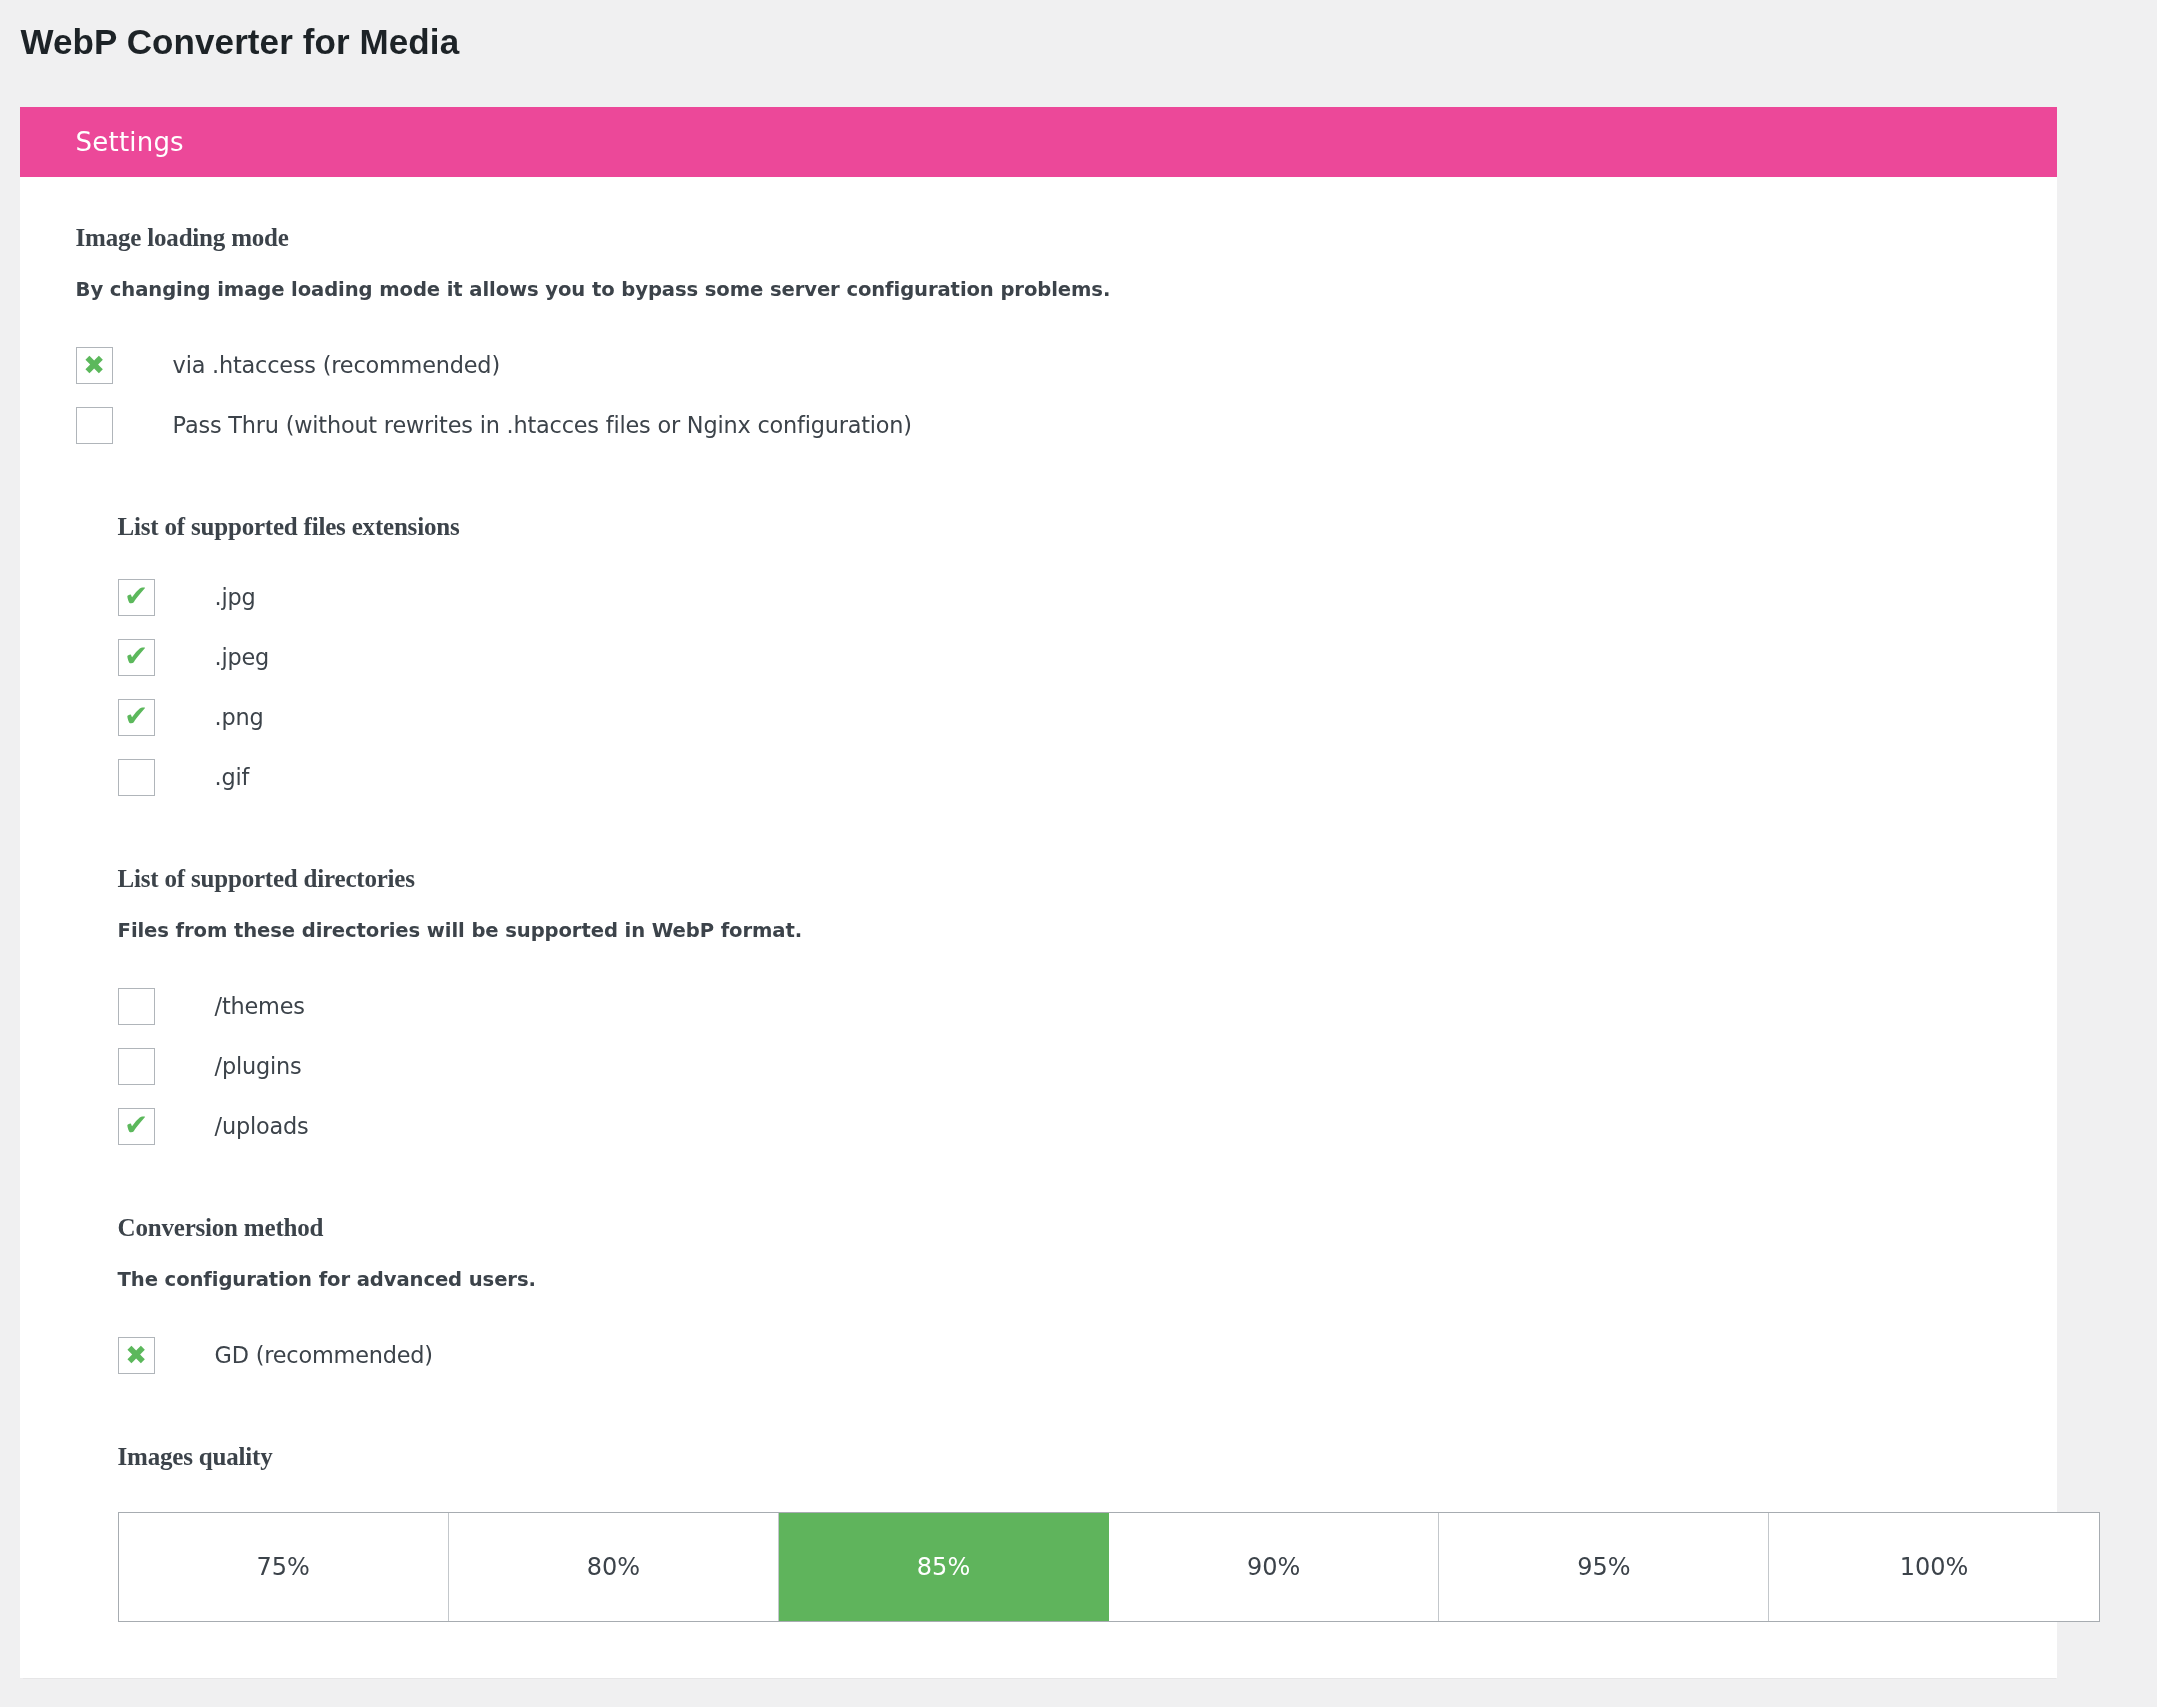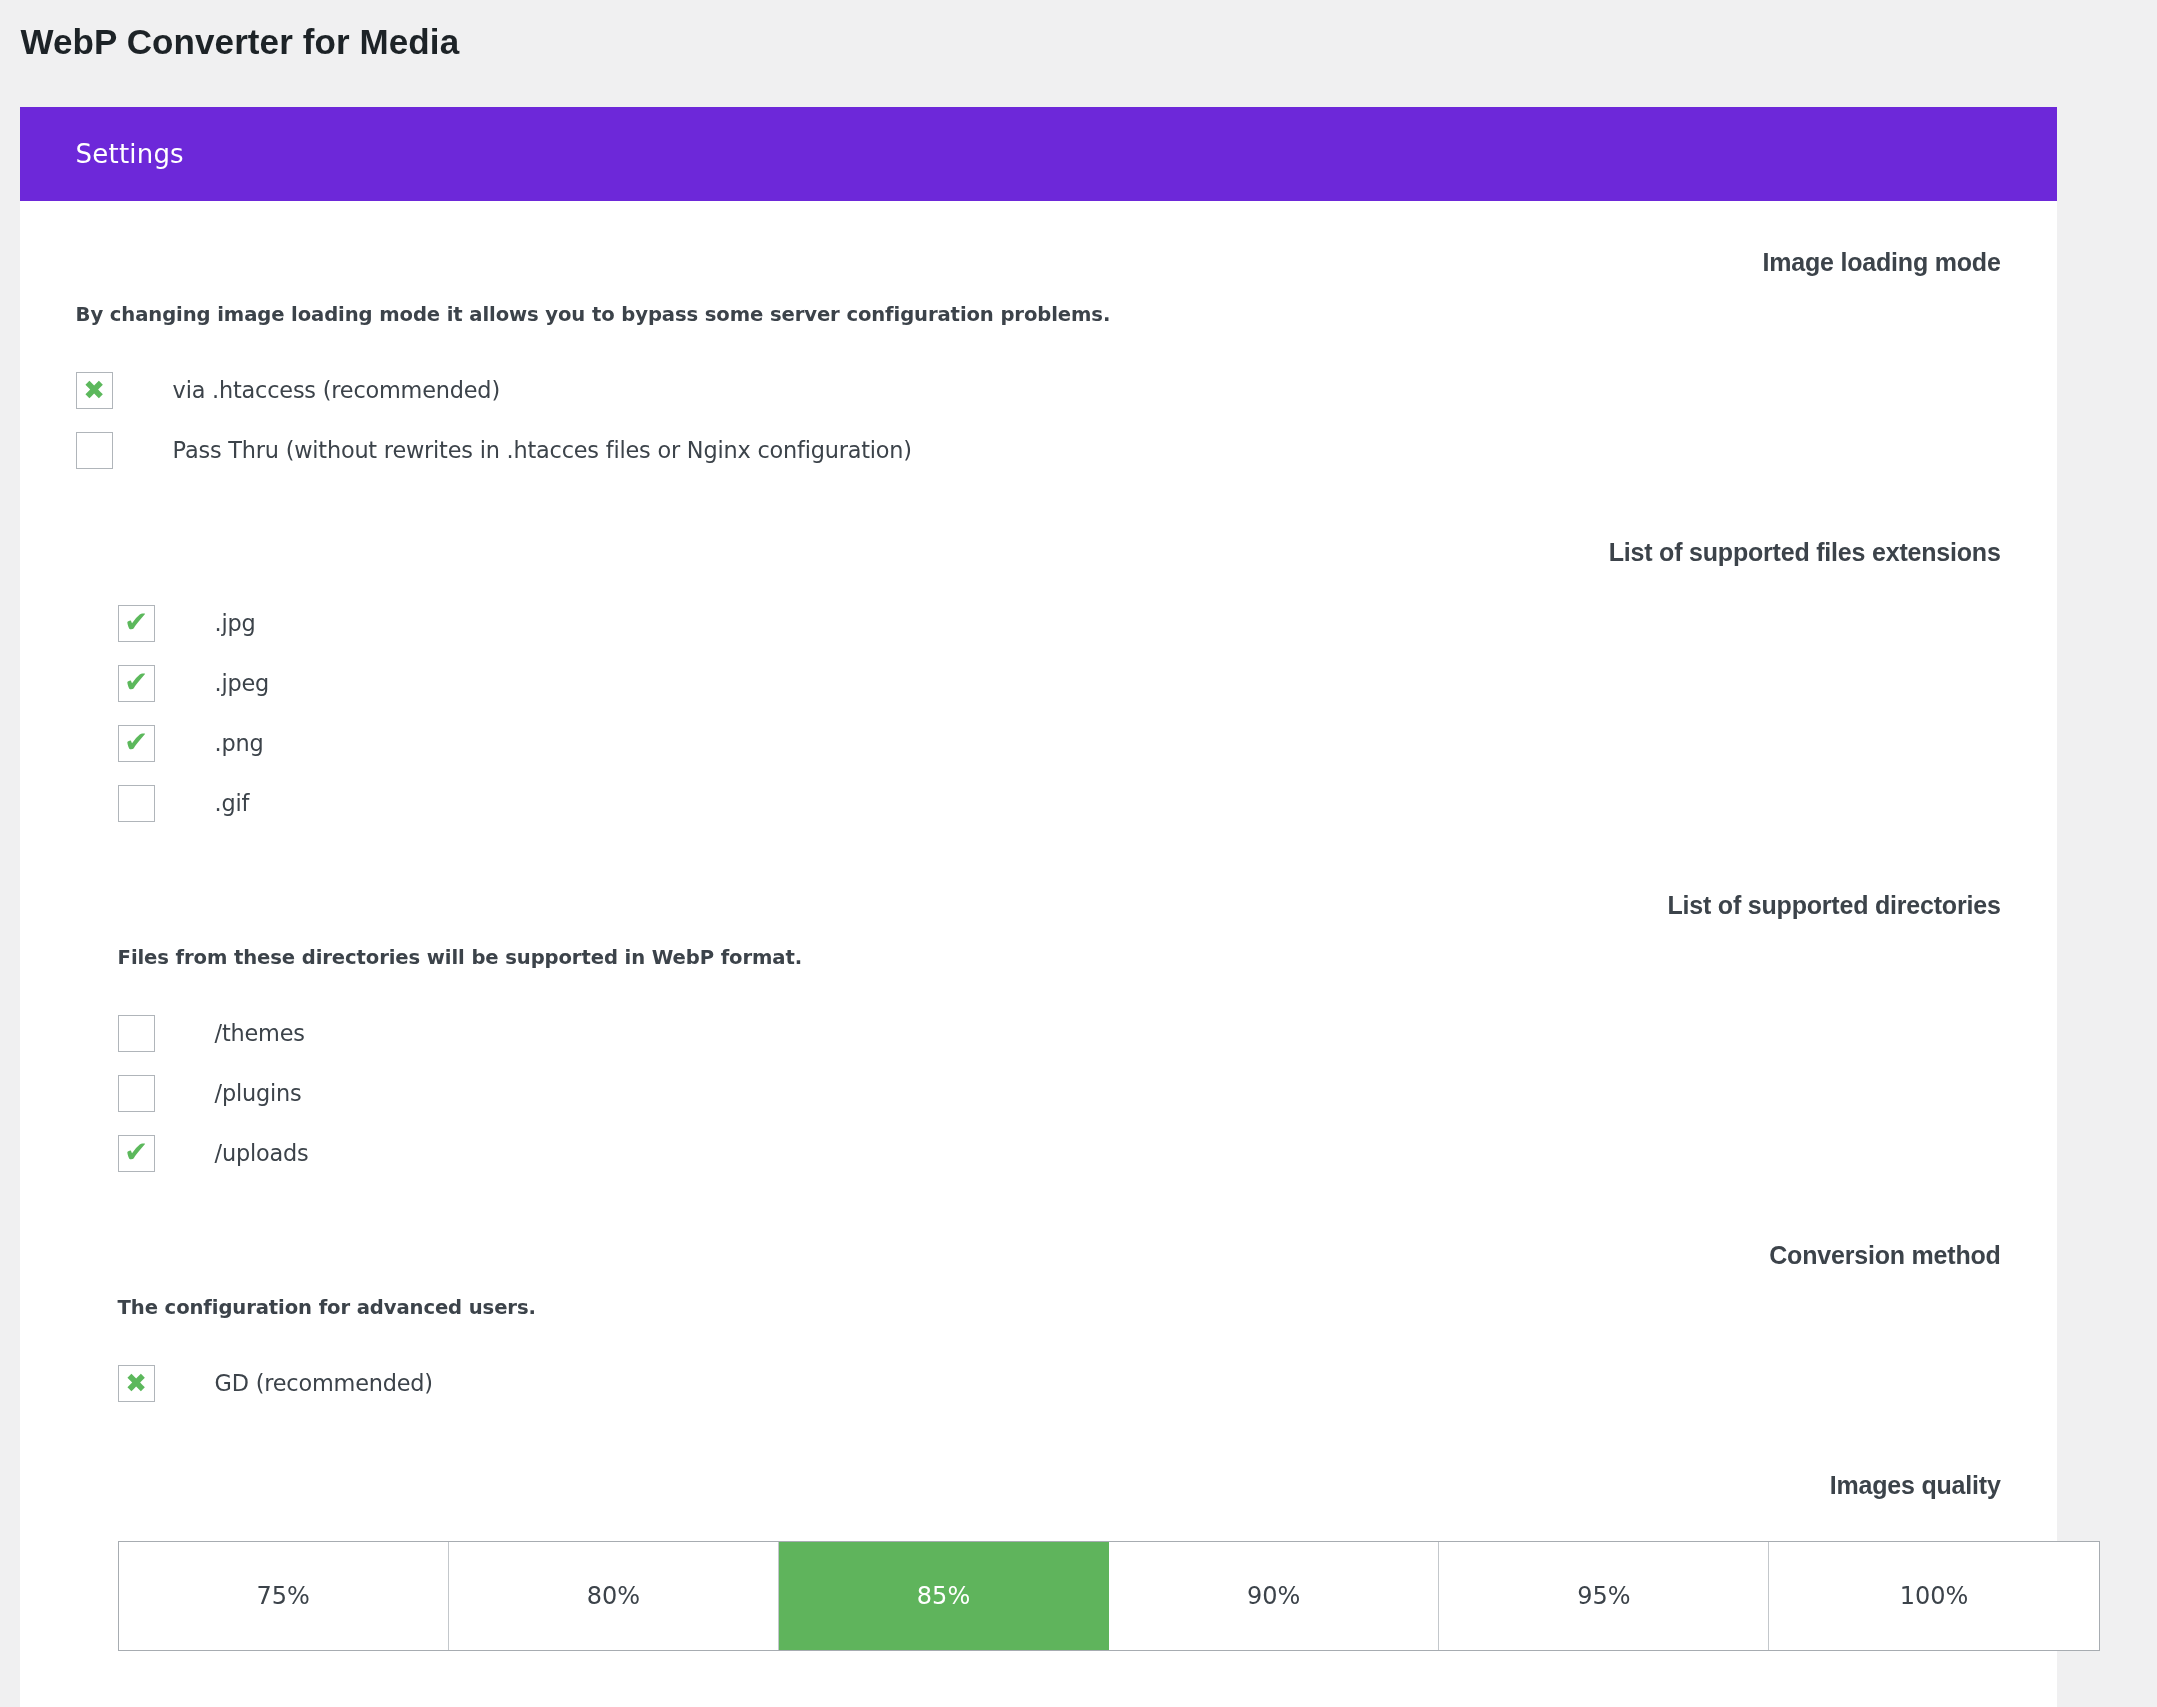--- a/index.html
+++ b/index.html
@@ -27,22 +27,22 @@
   .panel {
     position: absolute;
     left: 19.6px;
     top: 107px;
     width: 2037px;
     background: #ffffff;
     box-shadow: 0 0.9px 0.9px rgba(0,0,0,0.04);
   }
 
   .panel-header {
-    background: #6d28d9;
-    height: 94px;
+    background: #ec4899;
+    height: 70px;
     display: flex;
     align-items: center;
     padding-left: 56px;
     box-sizing: border-box;
   }
   .panel-header-title {
     color: #ffffff;
     font-family: "DejaVu Sans", sans-serif;
     font-size: 26px;
     font-weight: 400;
@@ -52,27 +52,26 @@
   .panel-body {
     padding: 47px 56px 56px 56px;
     box-sizing: border-box;
     min-height: 1398px;
   }
 
   .section {
     margin-bottom: 0;
   }
   .section-title {
-    font-family: Liberation Sans, sans-serif;
+    font-family: Liberation Serif, serif;
     font-size: 25px;
     font-weight: bold;
     color: #3c434a;
     margin: 0 0 26px 0;
     letter-spacing: -0.2px;
-    text-align: right;
   }
   .section-desc {
     font-family: "DejaVu Sans", sans-serif;
     font-size: 19.6px;
     color: #3c434a;
     margin: 0 0 34px 0;
     letter-spacing: -0.1px;
     font-weight: bold;
   }
   .section-gap-top { margin-top: 58px; margin-left: 42px; }

